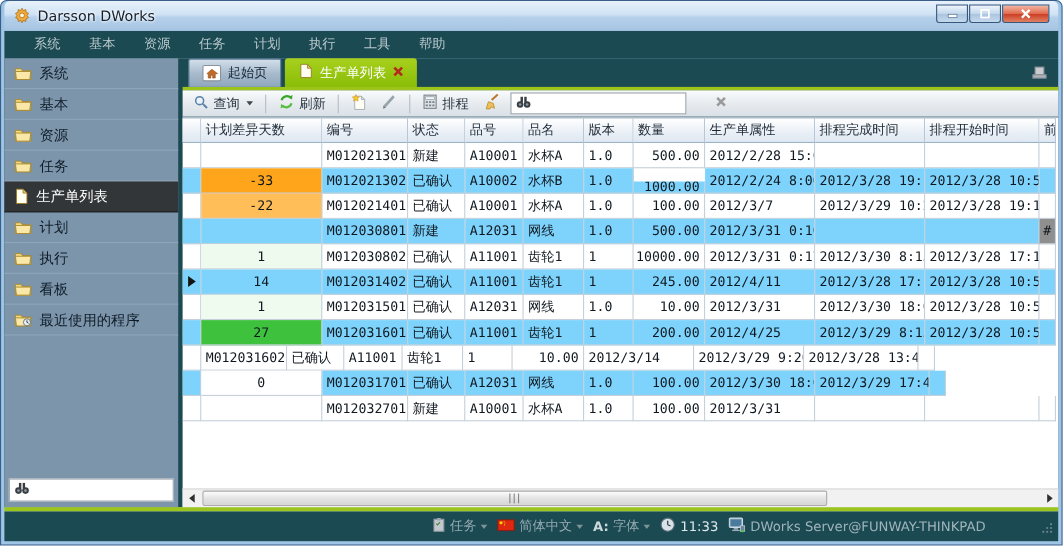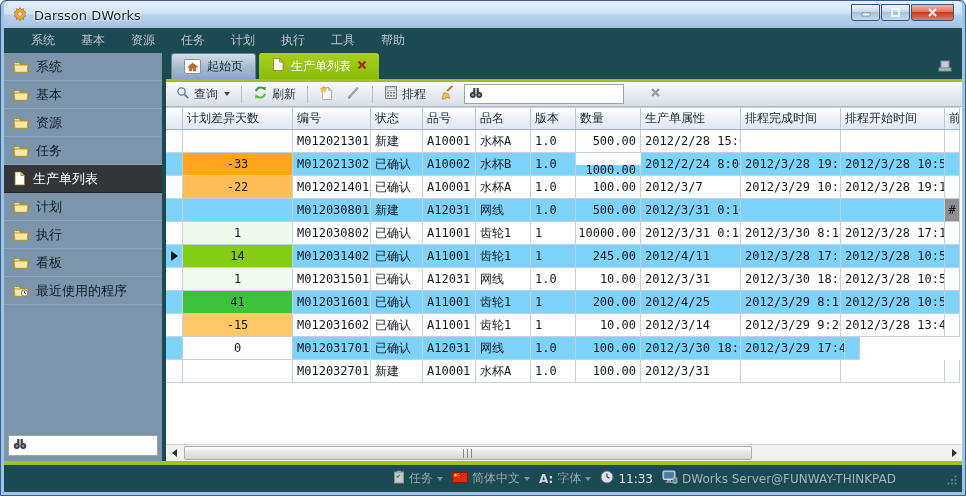--- a/index.html
+++ b/index.html
@@ -478,21 +478,21 @@
               <div class="gc" style="width: 65px; justify-content: flex-end;">10000.00</div>
               <div class="gc" style="width: 100px;">2012/3/31 0:17</div>
               <div class="gc" style="width: 100px;">2012/3/30 8:15</div>
               <div class="gc" style="width: 104px;">2012/3/28 17:13</div>
               <div class="gc" style="width: 15px;"></div>
             </div>
             <div class="grow alt">
               <div class="gc sel" style="width: 17px;">
                 <span class="cur-arrow"></span>
               </div>
-              <div class="gc" style="width: 110px; justify-content: center; background: #84cc16;">14</div>
+              <div class="gc" style="width: 110px; justify-content: center; background: #7dd3fc;">14</div>
               <div class="gc" style="width: 78px;">M012031402</div>
               <div class="gc" style="width: 52px;">已确认</div>
               <div class="gc" style="width: 53px;">A11001</div>
               <div class="gc" style="width: 55px;">齿轮1</div>
               <div class="gc" style="width: 45px;">1</div>
               <div class="gc" style="width: 65px; justify-content: flex-end;">245.00</div>
               <div class="gc" style="width: 100px;">2012/4/11</div>
               <div class="gc" style="width: 100px;">2012/3/28 17:13</div>
               <div class="gc" style="width: 104px;">2012/3/28 10:52</div>
               <div class="gc" style="width: 15px;"></div>
@@ -506,35 +506,34 @@
               <div class="gc" style="width: 55px;">网线</div>
               <div class="gc" style="width: 45px;">1.0</div>
               <div class="gc" style="width: 65px; justify-content: flex-end;">10.00</div>
               <div class="gc" style="width: 100px;">2012/3/31</div>
               <div class="gc" style="width: 100px;">2012/3/30 18:00</div>
               <div class="gc" style="width: 104px;">2012/3/28 10:52</div>
               <div class="gc" style="width: 15px;"></div>
             </div>
             <div class="grow alt">
               <div class="gc sel" style="width: 17px;"></div>
-              <div class="gc" style="width: 110px; justify-content: center; background: rgb(62, 194, 62);">41</div>
+              <div class="gc" style="width: 110px; justify-content: center; background: rgb(62, 194, 62);">27</div>
               <div class="gc" style="width: 78px;">M012031601</div>
               <div class="gc" style="width: 52px;">已确认</div>
               <div class="gc" style="width: 53px;">A11001</div>
               <div class="gc" style="width: 55px;">齿轮1</div>
               <div class="gc" style="width: 45px;">1</div>
               <div class="gc" style="width: 65px; justify-content: flex-end;">200.00</div>
               <div class="gc" style="width: 100px;">2012/4/25</div>
               <div class="gc" style="width: 100px;">2012/3/29 8:15</div>
               <div class="gc" style="width: 104px;">2012/3/28 10:52</div>
               <div class="gc" style="width: 15px;"></div>
             </div>
             <div class="grow">
               <div class="gc sel" style="width: 17px;"></div>
-              <div class="gc" style="width: 110px; justify-content: center; background: rgb(255, 201, 102);">-15</div>
               <div class="gc" style="width: 78px;">M012031602</div>
               <div class="gc" style="width: 52px;">已确认</div>
               <div class="gc" style="width: 53px;">A11001</div>
               <div class="gc" style="width: 55px;">齿轮1</div>
               <div class="gc" style="width: 45px;">1</div>
               <div class="gc" style="width: 65px; justify-content: flex-end;">10.00</div>
               <div class="gc" style="width: 100px;">2012/3/14</div>
               <div class="gc" style="width: 100px;">2012/3/29 9:20</div>
               <div class="gc" style="width: 104px;">2012/3/28 13:40</div>
               <div class="gc" style="width: 15px;"></div>

